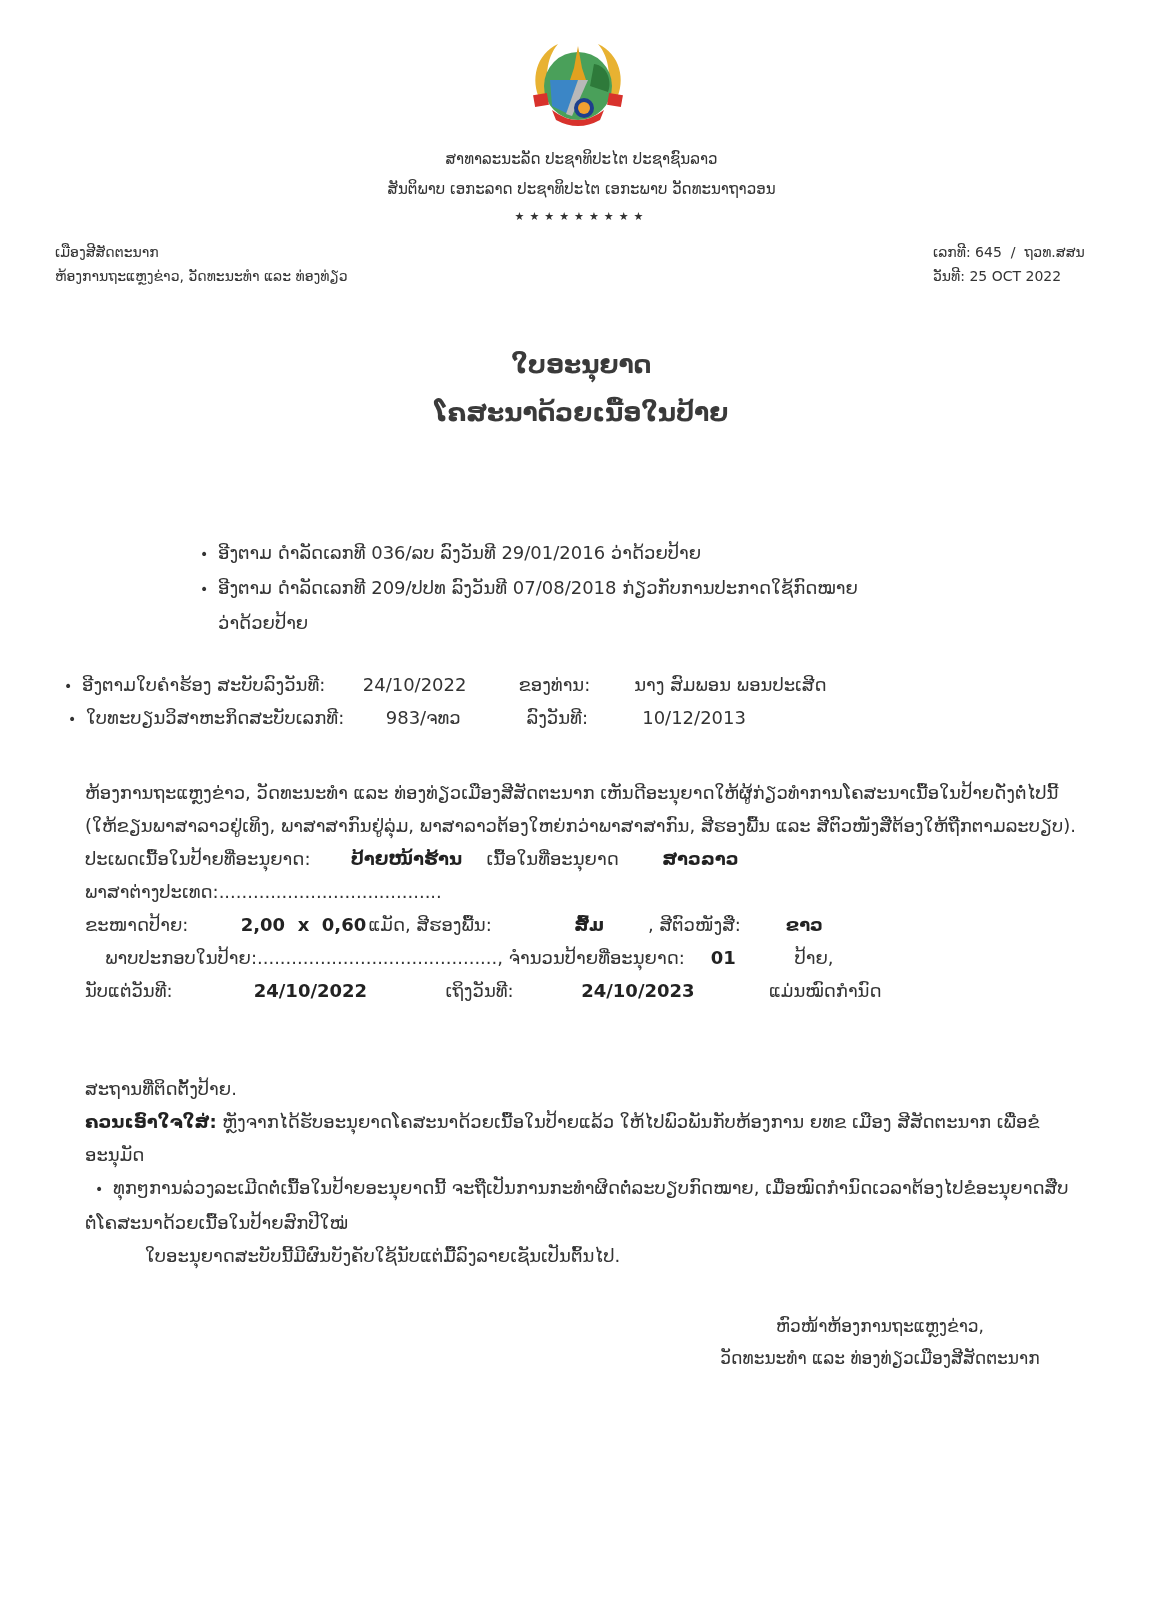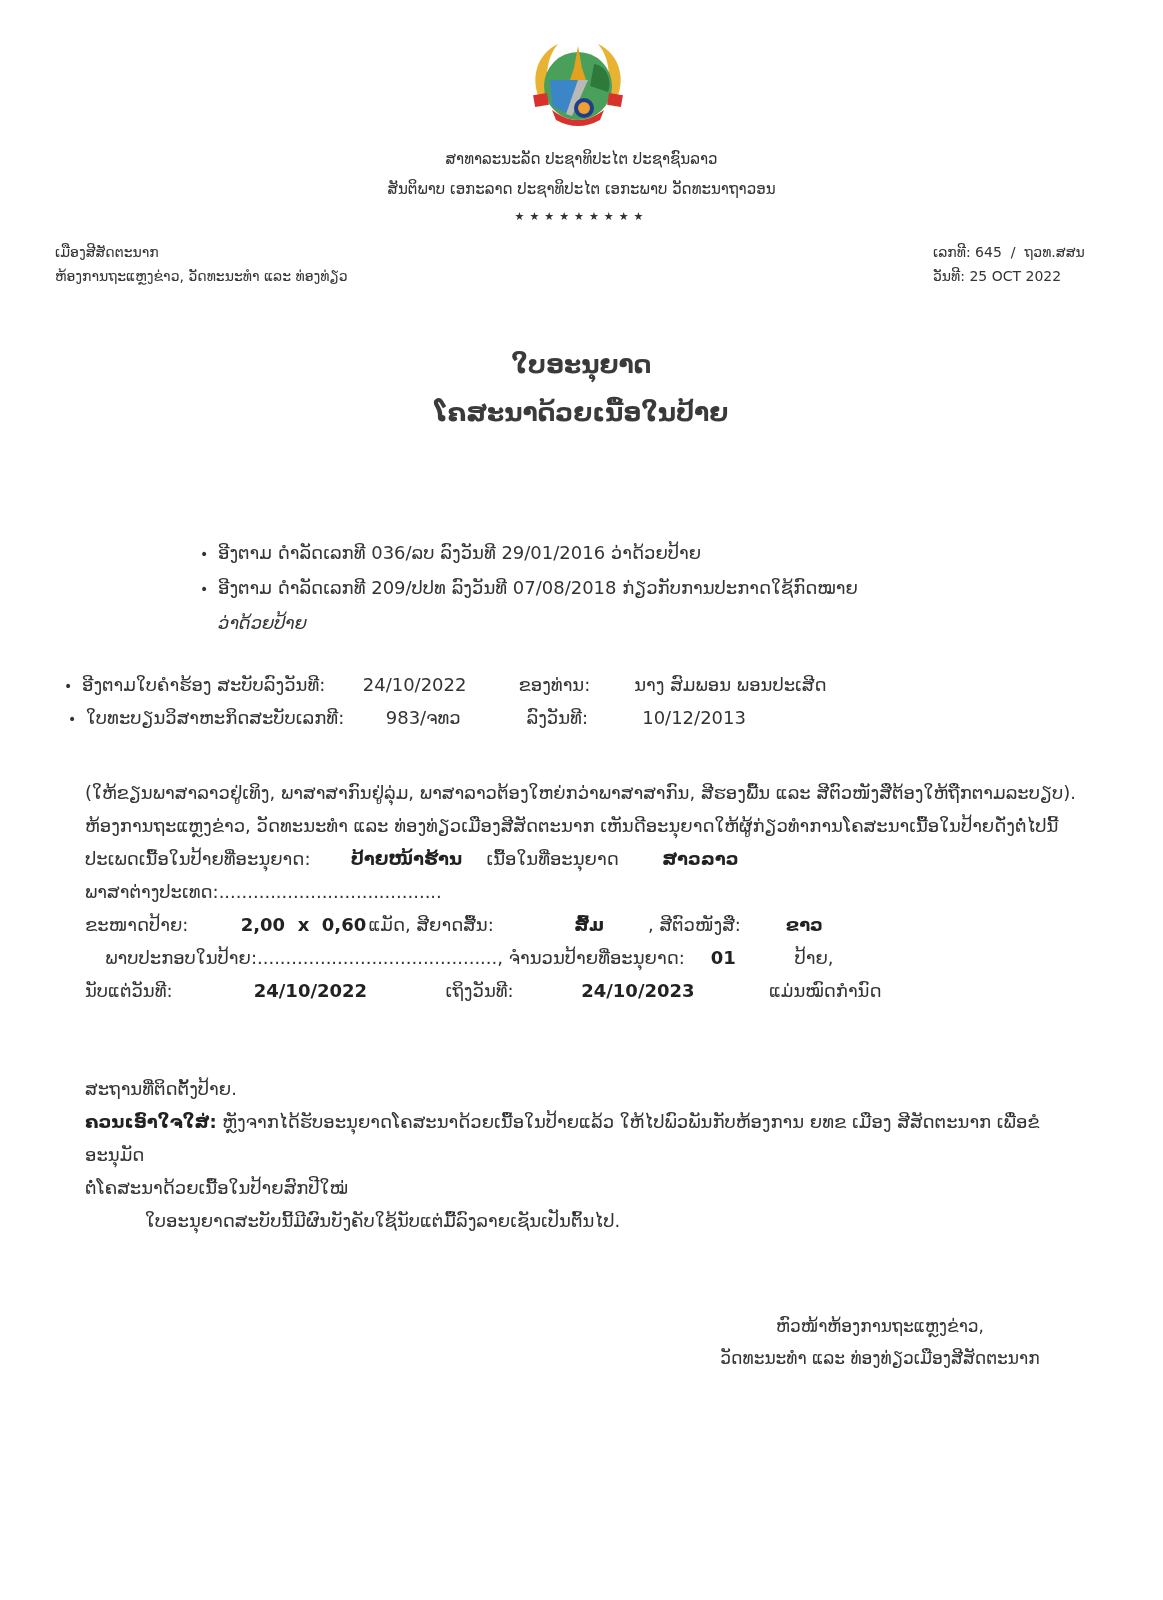--- a/index.html
+++ b/index.html
@@ -55,50 +55,50 @@
   <span>ວັນທີ:</span>
   <span>25 OCT 2022</span>
 </div>
 
 <div class="abs title" style="top:350px;">ໃບອະນຸຍາດ</div>
 <div class="abs title" style="top:398px;">ໂຄສະນາດ້ວຍເນື້ອໃນປ້າຍ</div>
 
 <div class="abs p17" style="left:200px; top:536px;">
   <div class="bullet">ອີງຕາມ ດຳລັດເລກທີ 036/ລບ ລົງວັນທີ 29/01/2016 ວ່າດ້ວຍປ້າຍ</div>
   <div class="bullet">ອີງຕາມ ດຳລັດເລກທີ 209/ປປທ ລົງວັນທີ 07/08/2018 ກ່ຽວກັບການປະກາດໃຊ້ກົດໝາຍ</div>
-  <div style="padding-left:18px;font-style:italic;">ວ່າດ້ວຍປ້າຍ</div>
+  <div style="padding-left:18px;">ວ່າດ້ວຍປ້າຍ</div>
 </div>
 
 <div class="abs p17 row" style="left:64px; top:668px;">
   <span class="bullet" style="width:265px;">ອີງຕາມໃບຄຳຮ້ອງ ສະບັບລົງວັນທີ:</span>
   <span style="width:150px; margin-left:28px;">24/10/2022</span>
   <span style="width:110px;">ຂອງທ່ານ:</span>
   <span>ນາງ ສົມພອນ ພອນປະເສີດ</span>
 </div>
 <div class="abs p17 row" style="left:68px; top:701px;">
   <span class="bullet" style="width:310px;">ໃບທະບຽນວິສາຫະກິດສະບັບເລກທີ:</span>
   <span style="width:135px; margin-left:2px;">983/ຈທວ</span>
   <span style="width:110px;">ລົງວັນທີ:</span>
   <span>10/12/2013</span>
 </div>
 
 <div class="abs p17" style="left:85px; top:776px; width:1010px;">
+  <div>ຫ້ອງການຖະແຫຼງຂ່າວ, ວັດທະນະທຳ ແລະ ທ່ອງທ່ຽວເມືອງສີສັດຕະນາກ ເຫັນດີອະນຸຍາດໃຫ້ຜູ້ກ່ຽວທຳການໂຄສະນາເນື້ອໃນປ້າຍດັ່ງຕໍ່ໄປນີ້</div>
   <div>(ໃຫ້ຂຽນພາສາລາວຢູ່ເທິງ, ພາສາສາກົນຢູ່ລຸ່ມ, ພາສາລາວຕ້ອງໃຫຍ່ກວ່າພາສາສາກົນ, ສີຮອງພື້ນ ແລະ ສີຕົວໜັງສືຕ້ອງໃຫ້ຖືກຕາມລະບຽບ).</div>
-  <div>ຫ້ອງການຖະແຫຼງຂ່າວ, ວັດທະນະທຳ ແລະ ທ່ອງທ່ຽວເມືອງສີສັດຕະນາກ ເຫັນດີອະນຸຍາດໃຫ້ຜູ້ກ່ຽວທຳການໂຄສະນາເນື້ອໃນປ້າຍດັ່ງຕໍ່ໄປນີ້</div>
   <div class="row">
     <span style="width:260px;">ປະເພດເນື້ອໃນປ້າຍທີ່ອະນຸຍາດ:</span>
     <span style="width:130px;"><b>ປ້າຍໜ້າຮ້ານ</b></span>
     <span style="width:170px;">ເນື້ອໃນທີ່ອະນຸຍາດ</span>
     <span><b>ສາວລາວ</b></span>
   </div>
   <div>ພາສາຕ່າງປະເທດ:.......................................</div>
   <div class="row">
     <span style="width:150px;">ຂະໜາດປ້າຍ:</span>
     <span style="width:122px;"><b style="white-space:pre;">2,00  x  0,60</b></span>
-    <span style="width:200px;">ແມັດ,  ສີຍາດສື້ນ:</span>
+    <span style="width:200px;">ແມັດ,  ສີຮອງພື້ນ:</span>
     <span style="width:68px;"><b>ສົ້ມ</b></span>
     <span style="width:132px;">, ສີຕົວໜັງສື:</span>
     <span><b>ຂາວ</b></span>
   </div>
   <div class="row">
     <span style="width:620px;text-align:center;">ພາບປະກອບໃນປ້າຍ:.........................................., ຈຳນວນປ້າຍທີ່ອະນຸຍາດ:</span>
     <span style="width:78px;"><b>01</b></span>
     <span>ປ້າຍ,</span>
   </div>
   <div class="row">
@@ -108,18 +108,19 @@
     <span style="width:182px;"><b>24/10/2023</b></span>
     <span>ແມ່ນໝົດກຳນົດ</span>
   </div>
 </div>
 
 <div class="abs p17" style="left:85px; top:1072px; width:1010px;">
   <div>ສະຖານທີ່ຕິດຕັ້ງປ້າຍ.</div>
   <div>
     <b>ຄວນເອົາໃຈໃສ່:</b><span> ຫຼັງຈາກໄດ້ຮັບອະນຸຍາດໂຄສະນາດ້ວຍເນື້ອໃນປ້າຍແລ້ວ ໃຫ້ໄປພົວພັນກັບຫ້ອງການ ຍທຂ ເມືອງ ສີສັດຕະນາກ ເພື່ອຂໍອະນຸມັດ</span>
   </div>
+  <div style="padding-left:10px;" class="bullet">ທຸກໆການລ່ວງລະເມີດຕໍ່ເນື້ອໃນປ້າຍອະນຸຍາດນີ້ ຈະຖືເປັນການກະທຳຜິດຕໍ່ລະບຽບກົດໝາຍ, ເມື່ອໝົດກຳນົດເວລາຕ້ອງໄປຂໍອະນຸຍາດສືບ</div>
   <div>ຕໍ່ໂຄສະນາດ້ວຍເນື້ອໃນປ້າຍສົກປີໃໝ່</div>
   <div style="padding-left:60px;">ໃບອະນຸຍາດສະບັບນີ້ມີຜົນບັງຄັບໃຊ້ນັບແຕ່ມື້ລົງລາຍເຊັນເປັນຕົ້ນໄປ.</div>
 </div>
 
 <div class="abs sig" style="left:690px; top:1316px; width:380px;">ຫົວໜ້າຫ້ອງການຖະແຫຼງຂ່າວ,</div>
 <div class="abs sig" style="left:690px; top:1348px; width:380px;">ວັດທະນະທຳ ແລະ ທ່ອງທ່ຽວເມືອງສີສັດຕະນາກ</div>
 
 </body></html>

